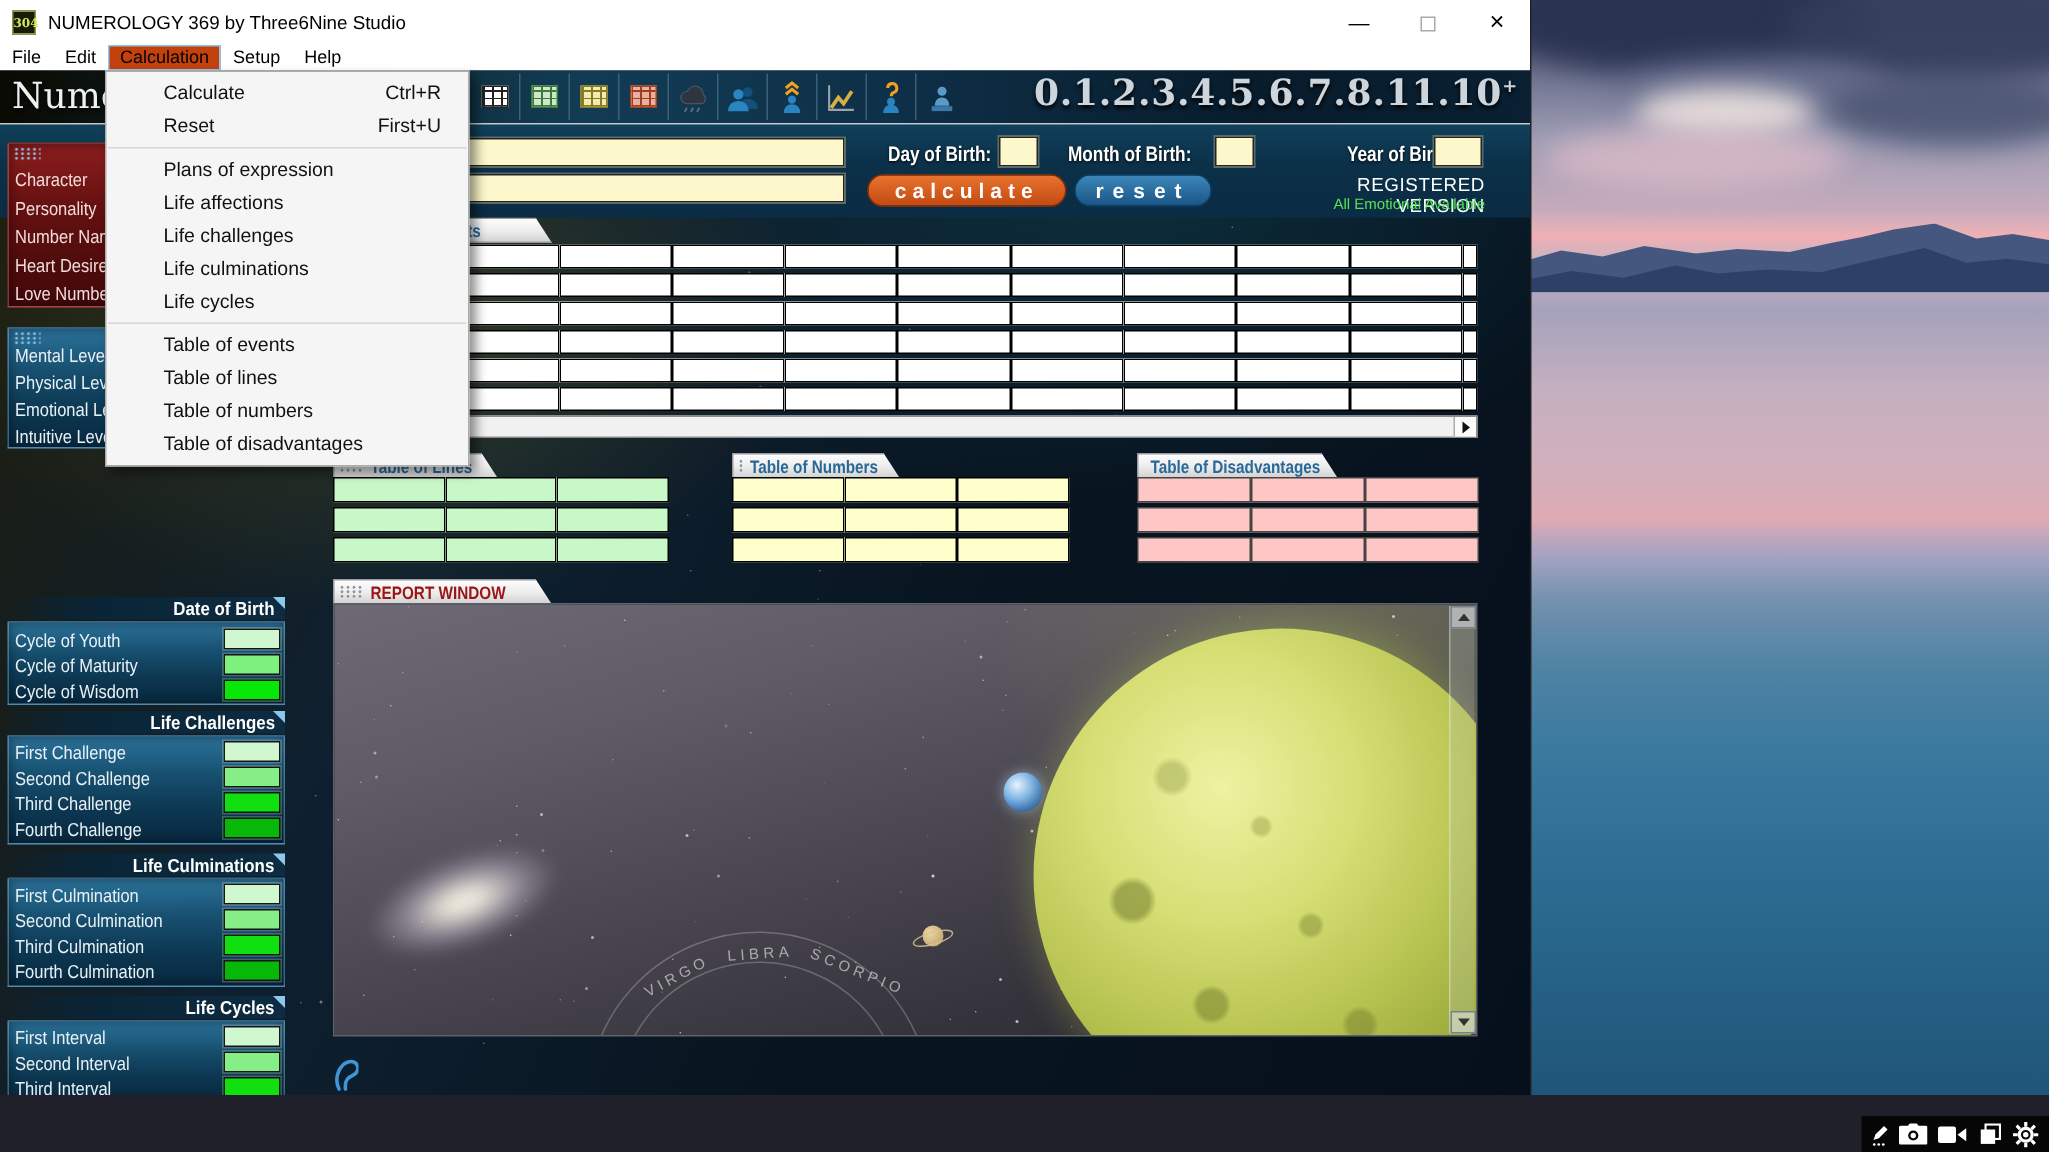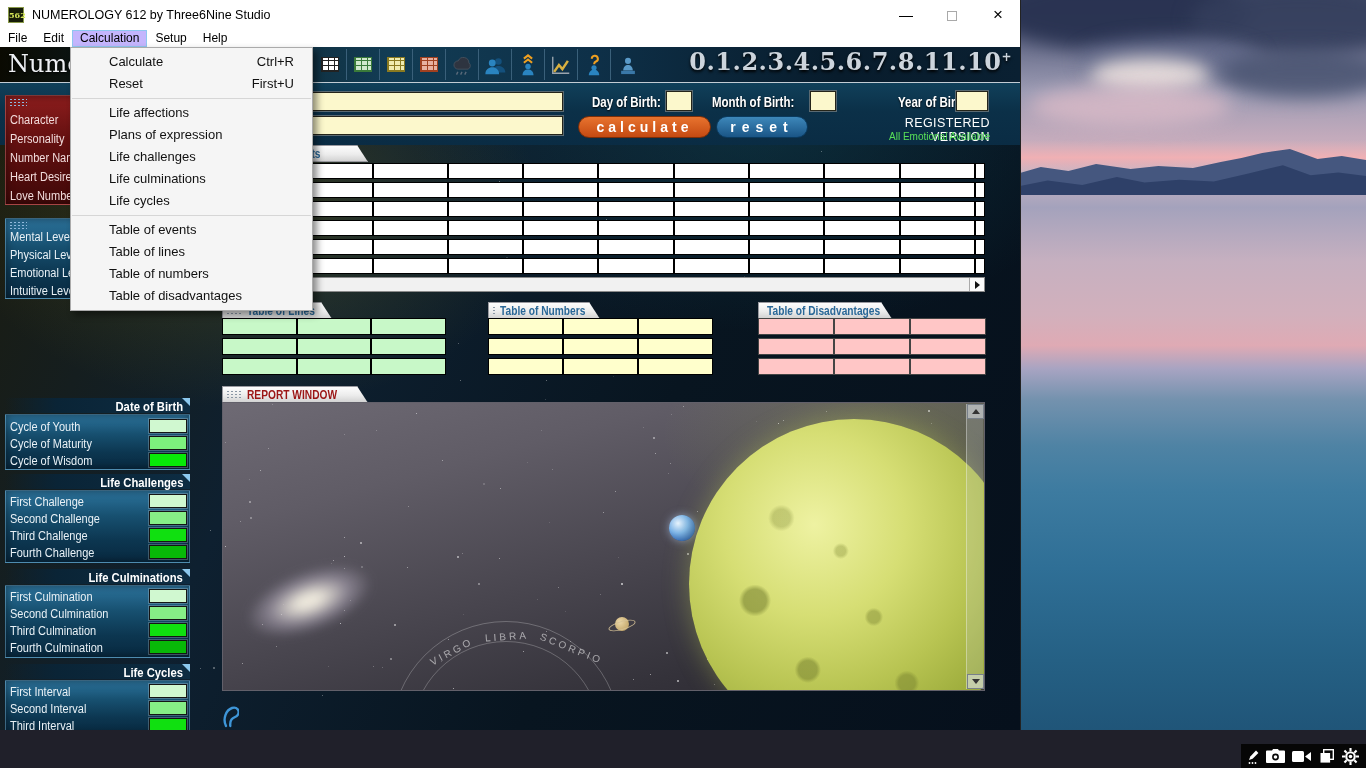--- a/index.html
+++ b/index.html
@@ -11,21 +11,21 @@
   .mtn{position:absolute;left:0;width:100%}
   
   #app{position:absolute;left:0;top:0;width:1020px;height:730px;background:#061220;box-shadow:1px 0 0 #222}
   #titlebar{position:absolute;left:0;top:0;width:100%;height:30px;background:#fff;color:#000}
   .t-icon{position:absolute;left:8px;top:7px;width:16px;height:16px;background:#161c08;border:1px solid #8a9a4a;color:#d6e858;font:bold 8px "DejaVu Serif",serif;text-align:center;line-height:14px}
   .t-title{position:absolute;left:32px;top:8px;font-size:12.5px}
   .wbtn{position:absolute;top:0;width:44px;height:30px;text-align:center;line-height:30px;font-size:14px;color:#000}
   .wbtn .sq{display:inline-block;width:10px;height:10px;border:1.4px solid #a9a9a9;vertical-align:middle}
   #menubar{position:absolute;left:0;top:30px;width:100%;height:17px;background:#fff;font-size:12px;display:flex;align-items:center}
   .mitem{padding:0 8px;height:17px;line-height:17px;color:#000}
-  .mitem.active{background:#c4b5fd;box-shadow:inset 0 0 0 1px #8ec6f0}
+  .mitem.active{background:#c2410c;box-shadow:inset 0 0 0 1px #8ec6f0}
   
   #toolbar{position:absolute;left:0;top:47px;width:100%;height:35px;background:linear-gradient(90deg,#0a0a02,#123c54 38%,#0e3048 58%,#081c2c 82%,#0a2032)}
   .brand{position:absolute;left:8px;top:3px;font:24px "DejaVu Serif",serif;color:#eef0f4;text-shadow:0 1px 3px #000}
   #icon-row{position:absolute;left:314px;top:2px;height:31px;display:flex}
   .tico{width:33px;height:31px;border-right:1px solid #3a607a;display:flex;align-items:center;justify-content:center;position:relative}
   .gridico{width:18px;height:15px;border:1px solid}
   #nums{position:absolute;right:8px;top:0;font:bold 24px "DejaVu Serif",serif;color:#ccd4dc;text-shadow:0 2px 3px #000;letter-spacing:.5px}
   #nums sup{font-size:12px}
   
   #formstrip{position:absolute;left:0;top:82px;width:100%;height:63px;background:linear-gradient(180deg,#10405a,#0b3048 45%,#0a2c44);border-top:1px solid #c2ccd4}
@@ -110,22 +110,22 @@
   <div class="cloud" style="left:70px;top:58px;width:120px;height:34px;background:rgba(240,228,225,.9)"></div>
   <div class="cloud" style="left:200px;top:50px;width:170px;height:48px;background:rgba(72,82,112,.85)"></div>
   <div class="cloud" style="left:10px;top:86px;width:200px;height:40px;background:rgba(222,188,200,.75)"></div>
   <div class="mtn" style="top:140px;height:32px;background:linear-gradient(180deg,rgba(248,182,184,0),#f0b0b4 55%,rgba(240,176,180,0))"></div>
   <div class="mtn" style="top:138px;height:50px;background:#45577f;clip-path:polygon(0 70%,6% 58%,14% 66%,22% 52%,32% 62%,40% 56%,50% 60%,58% 48%,64% 40%,70% 30%,78% 22%,86% 42%,93% 36%,100% 44%,100% 100%,0 100%)"></div>
   <div class="mtn" style="top:150px;height:45px;background:#2e4068;clip-path:polygon(0 80%,8% 68%,18% 78%,28% 60%,36% 72%,46% 66%,56% 70%,66% 52%,76% 34%,84% 56%,92% 50%,100% 58%,100% 100%,0 100%)"></div>
 </div>
 
 <div id="app">
   <div id="titlebar">
-    <div class="t-icon">562</div>
-    <div class="t-title">NUMEROLOGY 612 by Three6Nine Studio</div>
+    <div class="t-icon">304</div>
+    <div class="t-title">NUMEROLOGY 369 by Three6Nine Studio</div>
     <div class="wbtn" style="left:884px"><span>—</span></div>
     <div class="wbtn" style="left:930px"><span class="sq"></span></div>
     <div class="wbtn" style="left:976px;font-size:17px"><span>×</span></div>
   </div>
   <div id="menubar">
     <div class="mitem">File</div>
     <div class="mitem">Edit</div>
     <div class="mitem active">Calculation</div>
     <div class="mitem">Setup</div>
     <div class="mitem">Help</div>
@@ -642,22 +642,22 @@
 
   <svg style="position:absolute;left:221px;top:700px" width="18" height="29" viewBox="0 0 18 29">
       <path d="M5 26c-3.5-7 0-16 6-18 5-1.6 8 3 6 6.5-1.6 2.8-4.6 2.6-6.5 5-1.3 1.7-1.4 4.5-1.2 6.5" stroke="#3e96d8" stroke-width="2.4" fill="none" stroke-linecap="round"></path>
     </svg>
 </div>
 
 <div id="dropdown">
   <div class="ditem"><span>Calculate</span><span class="dkey">Ctrl+R</span></div>
   <div class="ditem"><span>Reset</span><span class="dkey">First+U</span></div>
   <div class="dsep"></div>
+  <div class="ditem"><span>Plans of expression</span></div>
   <div class="ditem"><span>Life affections</span></div>
-  <div class="ditem"><span>Plans of expression</span></div>
   <div class="ditem"><span>Life challenges</span></div>
   <div class="ditem"><span>Life culminations</span></div>
   <div class="ditem"><span>Life cycles</span></div>
   <div class="dsep"></div>
   <div class="ditem"><span>Table of events</span></div>
   <div class="ditem"><span>Table of lines</span></div>
   <div class="ditem"><span>Table of numbers</span></div>
   <div class="ditem"><span>Table of disadvantages</span></div>
 </div>
 

